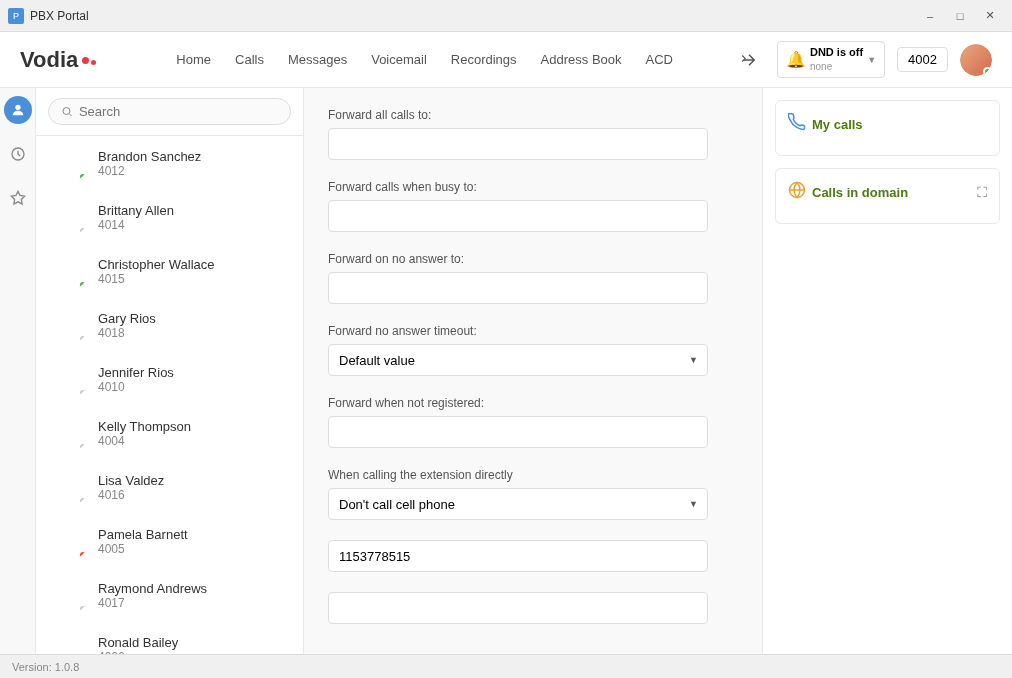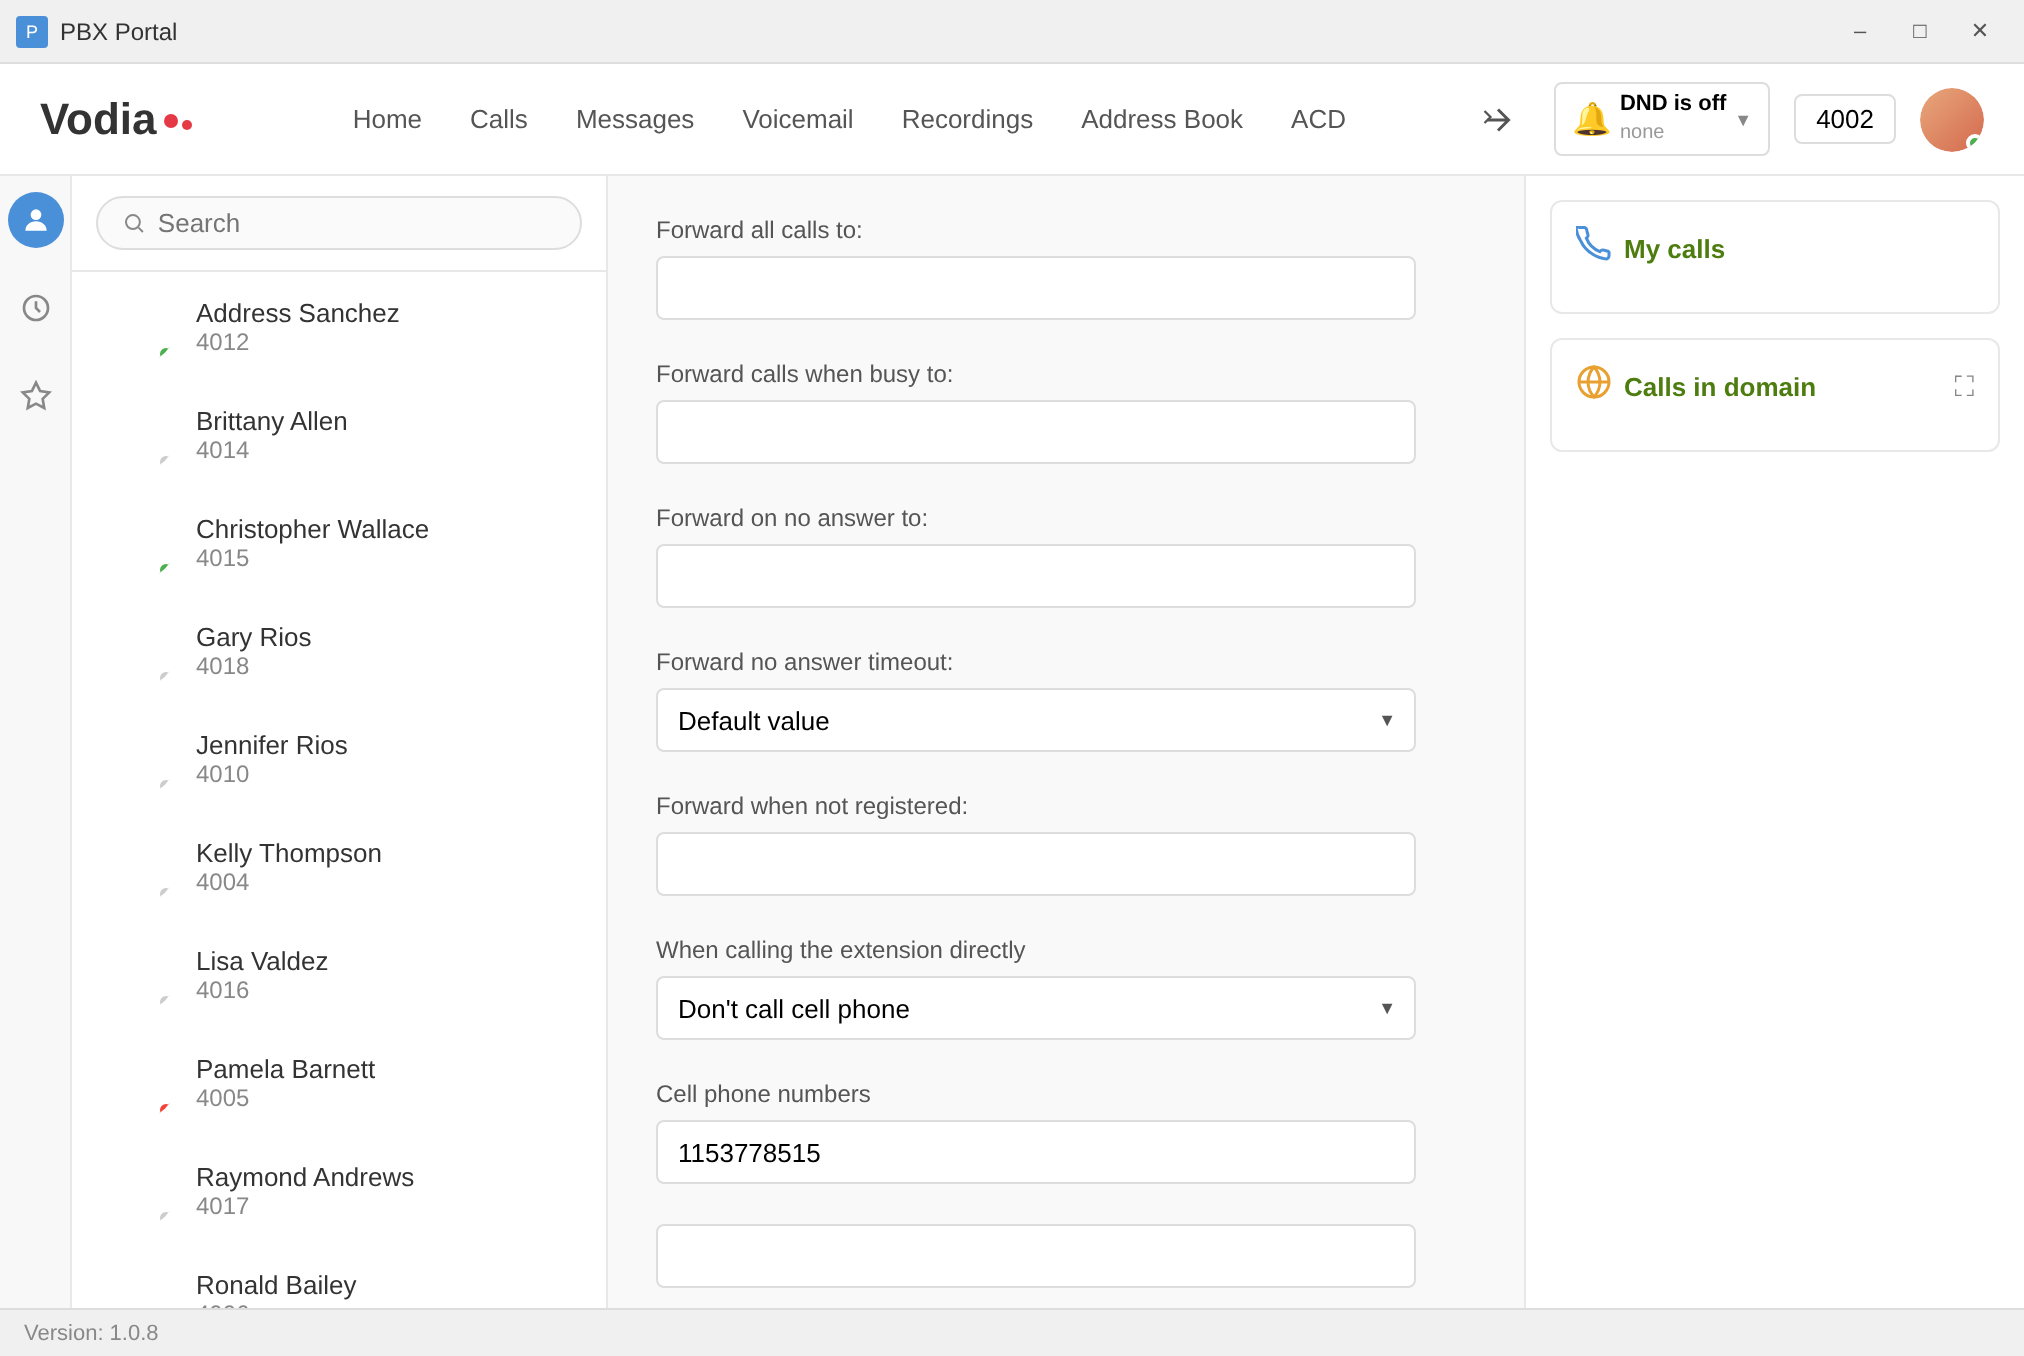--- a/index.html
+++ b/index.html
@@ -171,21 +171,21 @@
         </div>
       </div>
       <div class="contact-list">
 
       <div class="contact-item">
       <div class="contact-avatar">
         <div class="avatar-placeholder" style="background:#7b68ee;">BS</div>
         <div class="status-dot" style="background:#4caf50;"></div>
       </div>
       <div class="contact-info">
-        <div class="name">Address Sanchez</div>
+        <div class="name">Brandon Sanchez</div>
         <div class="ext">4012</div>
       </div>
     </div>
           <div class="contact-item">
       <div class="contact-avatar">
         <div class="avatar-placeholder" style="background:#d4a574;">BA</div>
         <div class="status-dot" style="background:#ccc;"></div>
       </div>
       <div class="contact-info">
         <div class="name">Brittany Allen</div>
@@ -317,21 +317,20 @@
         <div class="select-wrap">
           <select class="form-select">
             <option selected="">Don't call cell phone</option>
             <option>Call cell phone</option>
             <option>Call cell phone first</option>
           </select>
         </div>
       </div>
 
       <div class="form-group">
-        <label class="form-label">Cell phone numbers</label>
         <input type="text" class="form-input" value="1153778515" style="">
       </div>
 
       <div class="form-group">
         <input type="text" class="form-input" value="" style="">
       </div>
 
     </div>
   </div>
 

